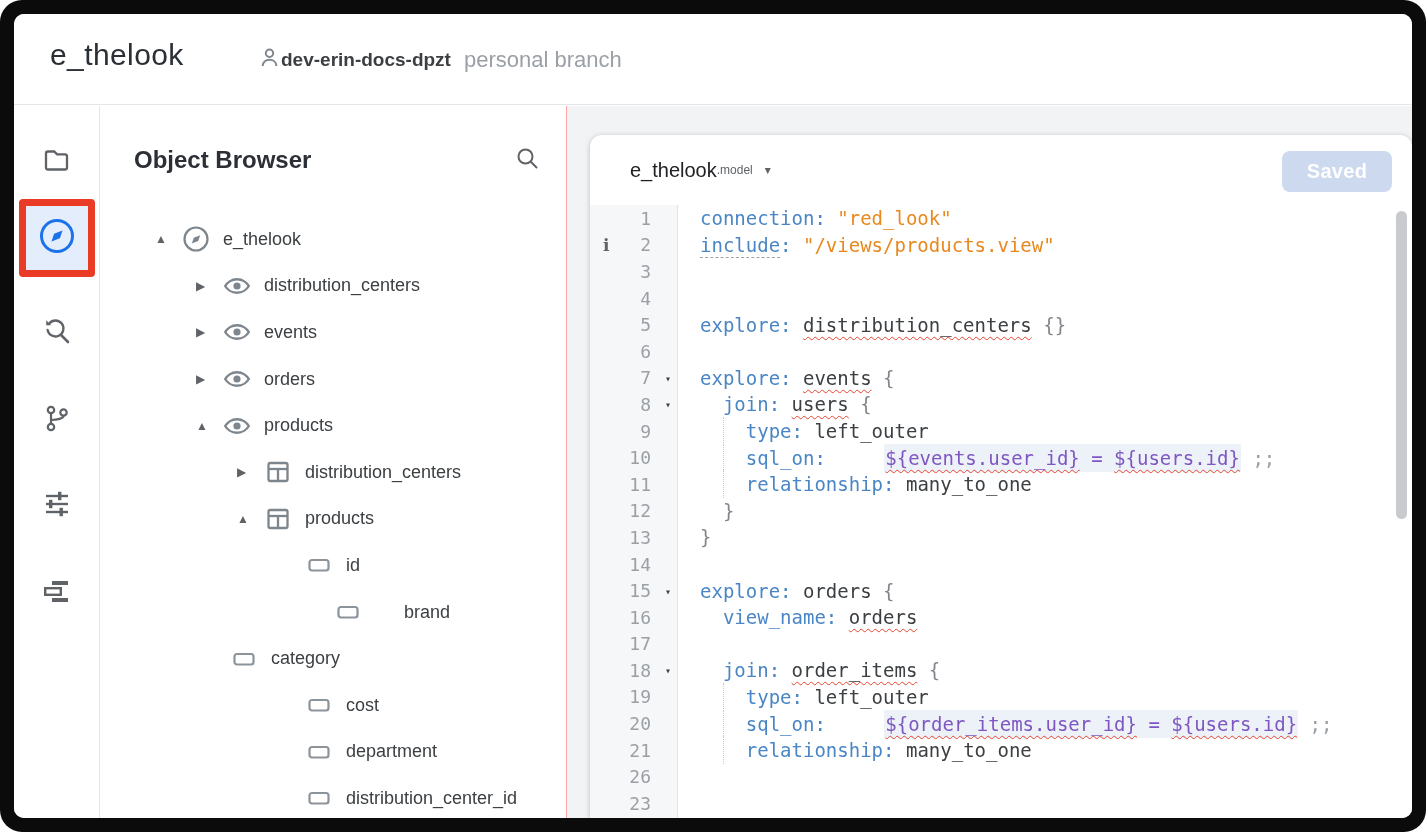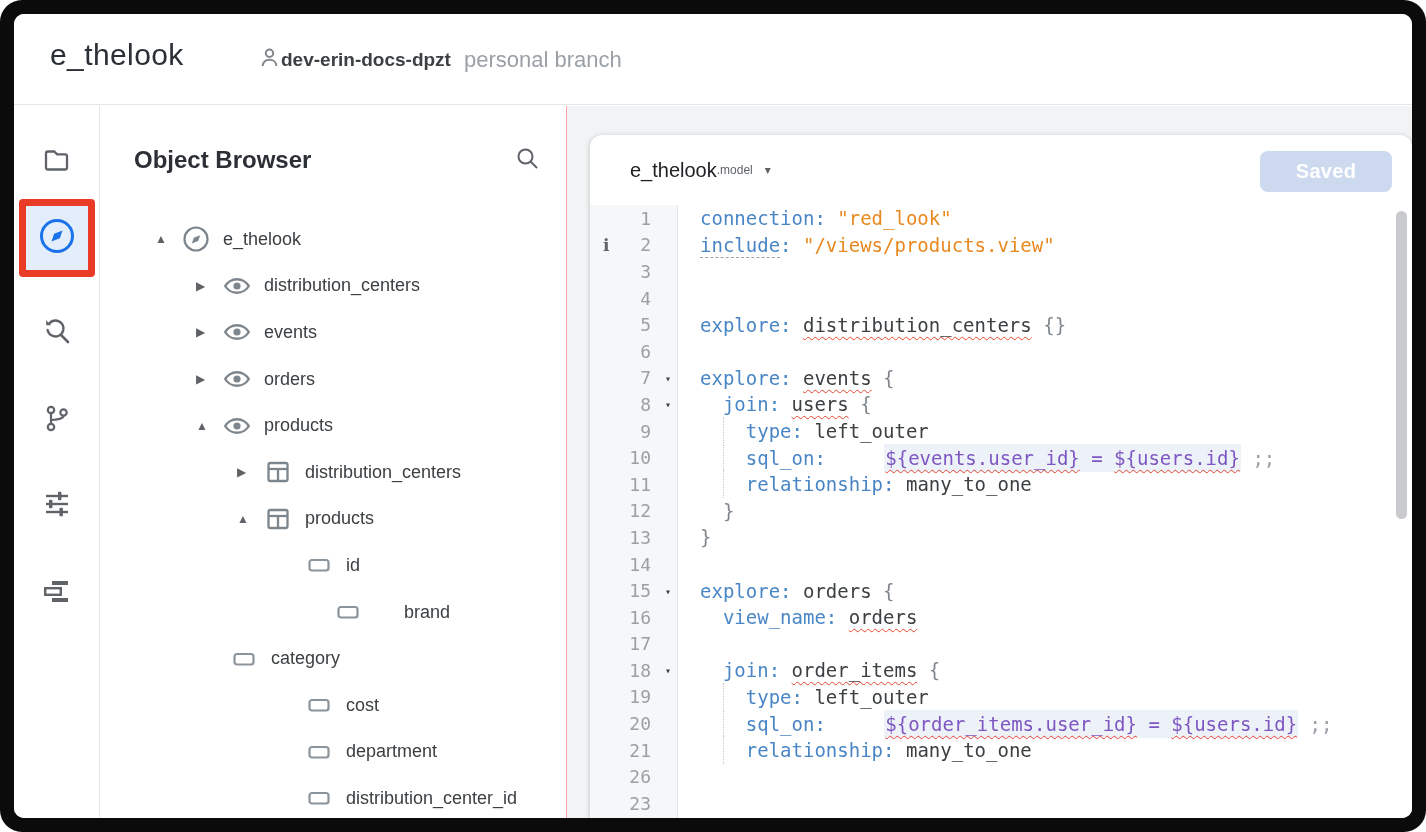--- a/index.html
+++ b/index.html
@@ -37,21 +37,21 @@
   .tlabel { font-size:18px; color:#3c4043; white-space:nowrap; }
 
   
   .editor-bg { position:absolute; left:553px; top:92px; right:0; bottom:0; background:#f1f3f4; }
   .card { position:absolute; left:23px; top:29px; right:0; bottom:0; background:#fff; border-radius:12px 12px 0 0; box-shadow:0 1px 5px rgba(60,64,67,.3); }
   .card-head { position:absolute; left:0; right:0; top:0; height:70px; display:flex; align-items:center; }
   .model-select { margin-left:40px; display:flex; align-items:center; cursor:pointer; }
   .model-name { font-size:20px; font-weight:500; color:#202124; }
   .model-ext { font-size:12px; color:#5f6368; }
   .model-caret { font-size:12px; color:#5f6368; margin-left:12px; }
-  .save-btn { position:absolute; right:20px; top:16px; width:132px; height:41px; background:#ccd9ef; color:#fff; font-size:20px; font-weight:700; border:none; border-radius:8px; letter-spacing:.3px; }
+  .save-btn { position:absolute; right:20px; top:16px; width:110px; height:41px; background:#ccd9ef; color:#fff; font-size:20px; font-weight:700; border:none; border-radius:8px; letter-spacing:.3px; }
 
   .codewrap { position:absolute; left:0; right:0; top:70px; bottom:0; overflow:hidden; }
   .gutterbg { position:absolute; left:0; top:0; bottom:0; width:88px; background:#f6f7f8; border-right:1px solid #e2e4e7; }
   .lines { position:absolute; left:0; right:0; top:0; }
   .line { display:flex; height:26.6px; align-items:center; position:relative; }
   .gut { width:88px; flex:none; position:relative; height:100%; display:flex; align-items:center; justify-content:flex-end; padding-right:27px; font:18px "DejaVu Sans Mono", monospace; color:#9aa0a6; }
   .fold { position:absolute; right:7px; top:50%; transform:translateY(-50%); font-size:10px; color:#3c4043; }
   .ginfo { position:absolute; left:13px; top:50%; transform:translateY(-50%); font-family:"DejaVu Serif", serif; font-weight:700; font-size:17px; color:#5f6368; }
   .codeln { flex:1; padding-left:22px; font:19px "DejaVu Sans Mono", monospace; white-space:pre; color:#3c4043; position:relative; }
   .line.g .codeln::before { content:""; position:absolute; left:45px; top:-3px; bottom:-3px; border-left:1px dotted #c6c9cc; }

